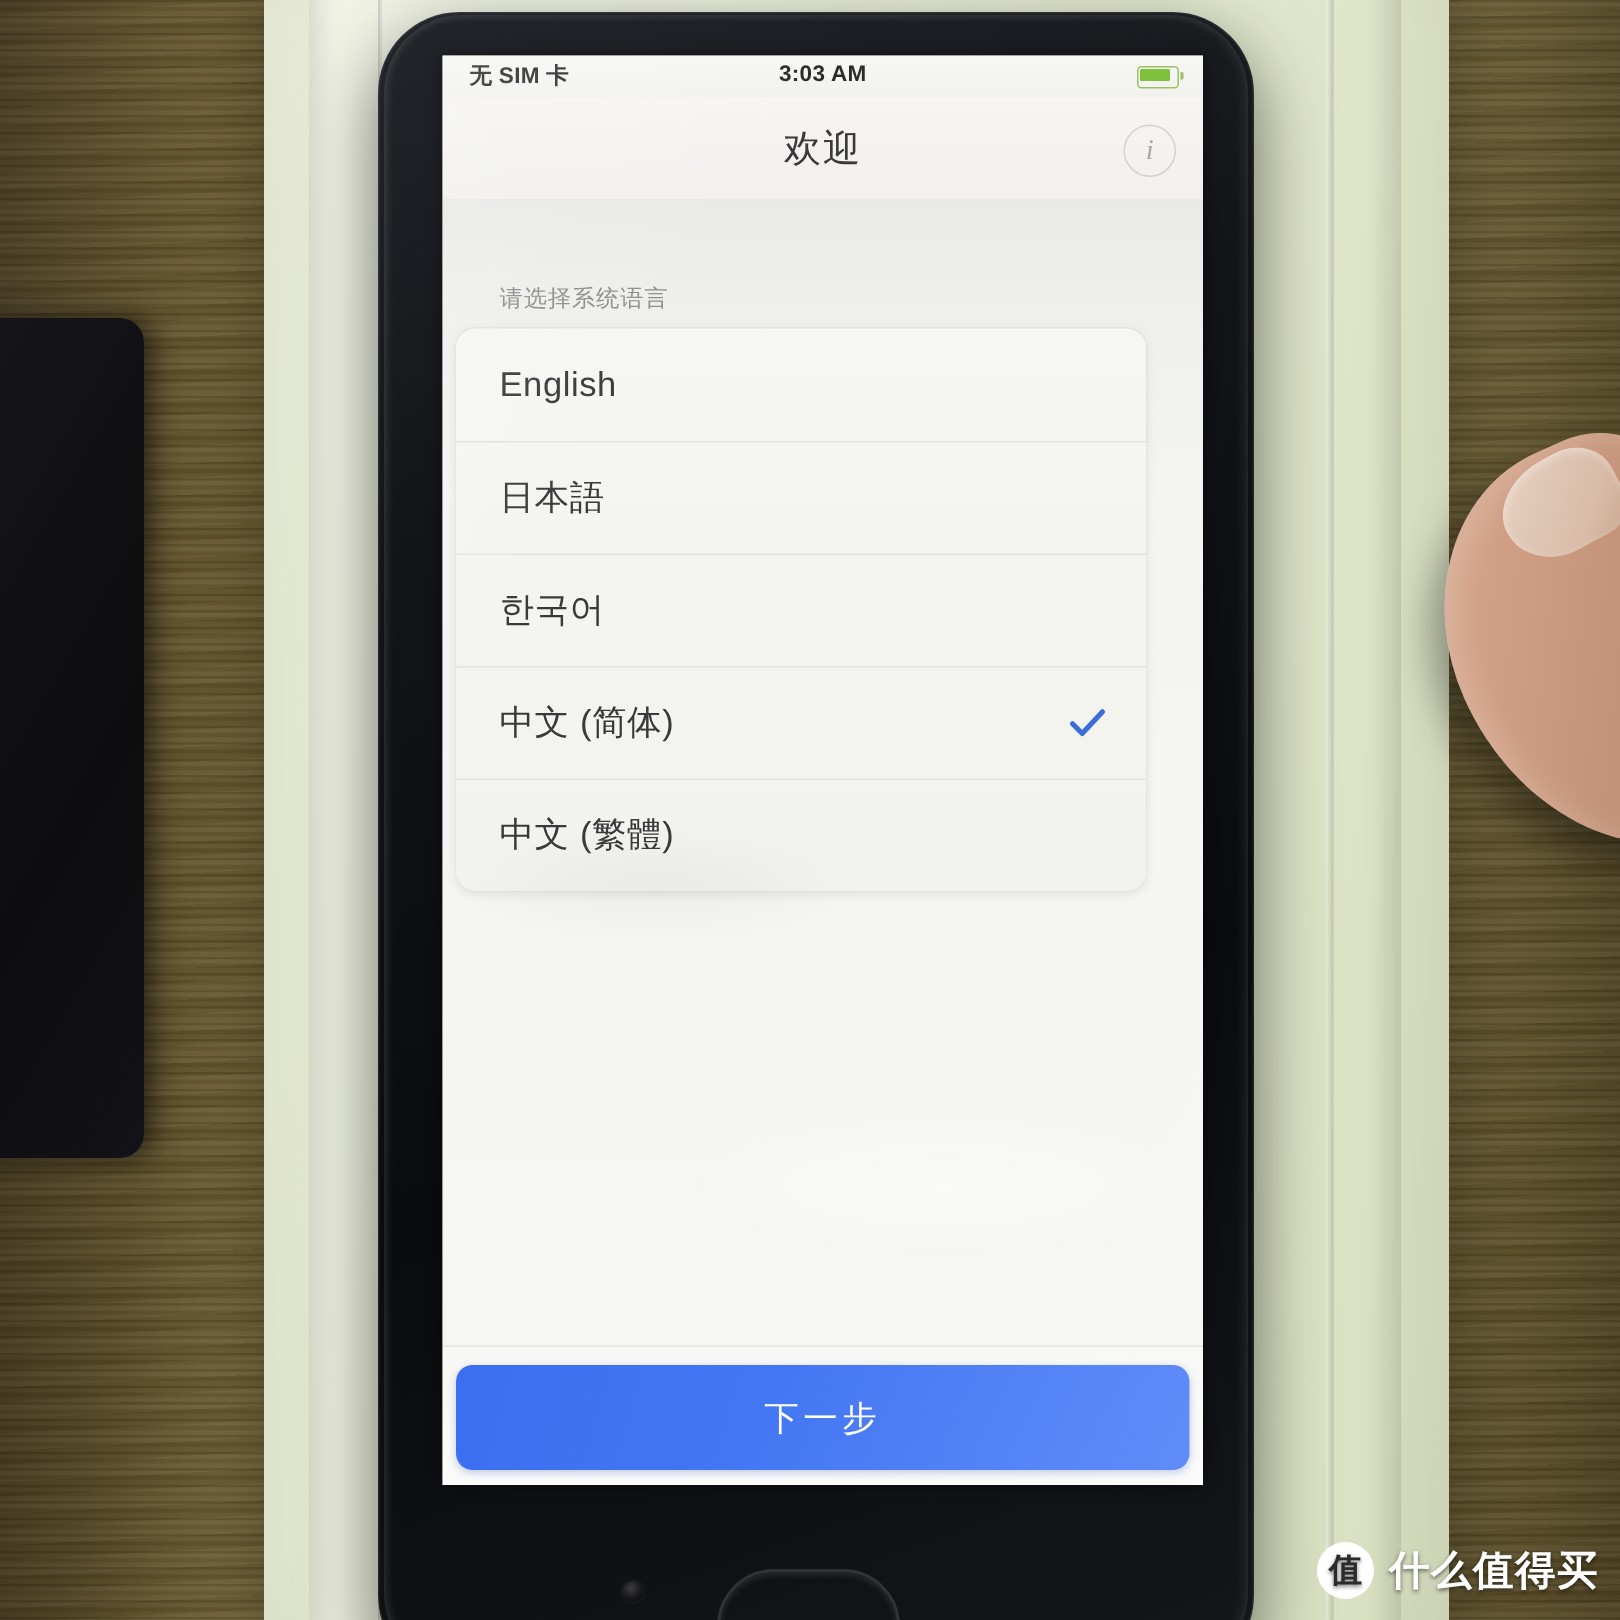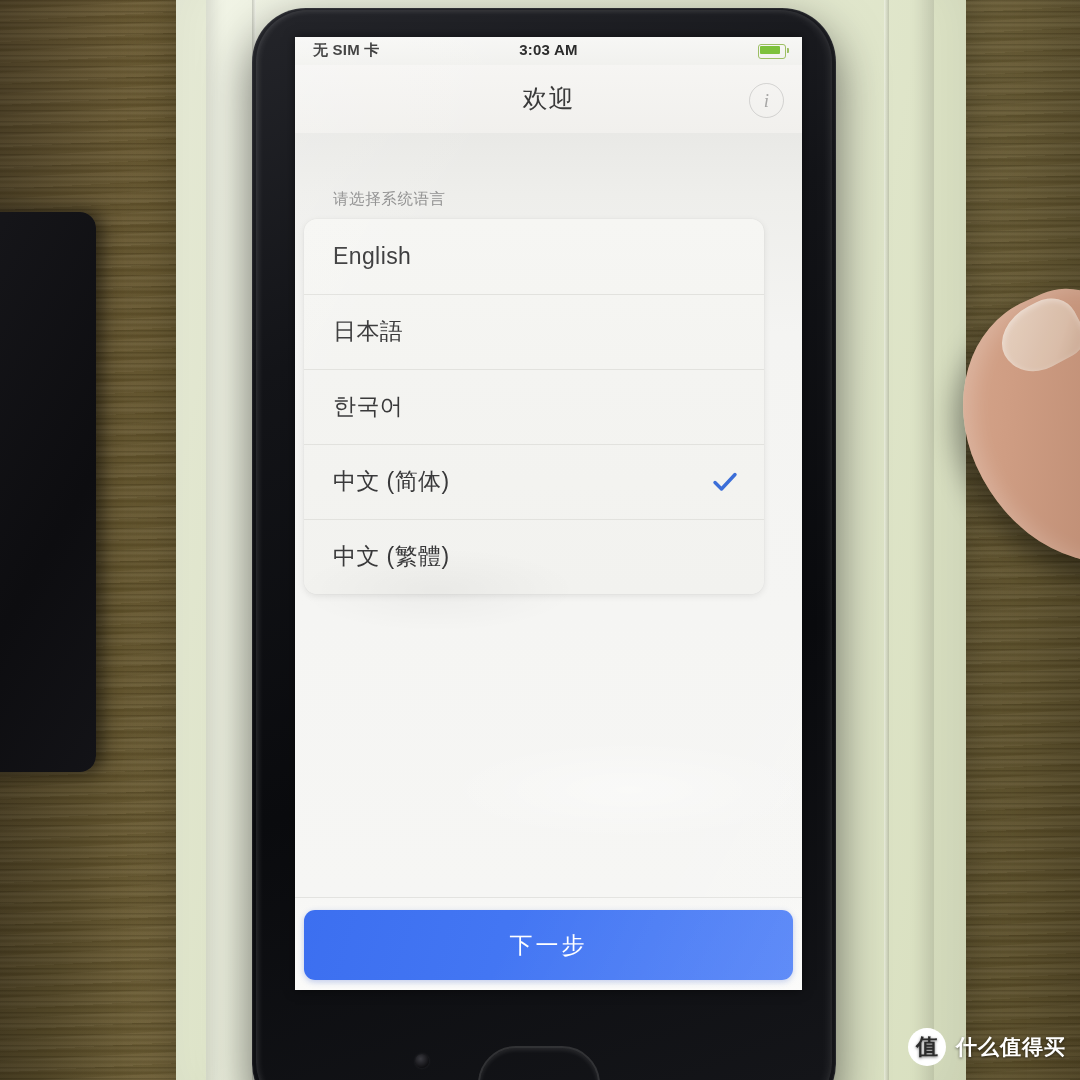--- a/index.html
+++ b/index.html
@@ -185,21 +185,21 @@
 
   
   .watermark{
     position:absolute;right:14px;bottom:14px;display:flex;align-items:center;gap:10px;
     color:#ffffff;text-shadow:0 1px 3px rgba(0,0,0,.55);
   }
   .wm-badge{
     width:38px;height:38px;border-radius:50%;background:#ffffff;color:#2b2b2b;
     display:flex;align-items:center;justify-content:center;font-size:22px;font-weight:bold;
   }
-  .wm-text{font-size:21px;font-weight:bold;letter-spacing:1px;}
+  .wm-text{font-size:27px;font-weight:bold;letter-spacing:1px;}
 </style>
 </head>
 <body>
 
 <div id="scene">
 
   <div class="desk"></div>
   <div class="desk-shadowL"></div>
   <div class="desk-shadowR"></div>
   <div class="notebook"></div>

